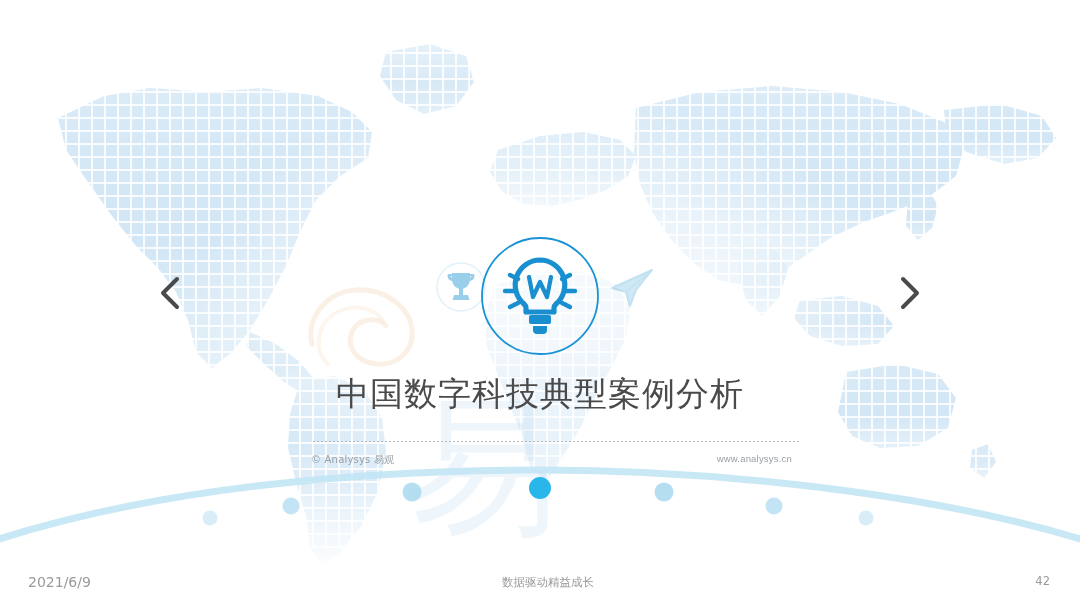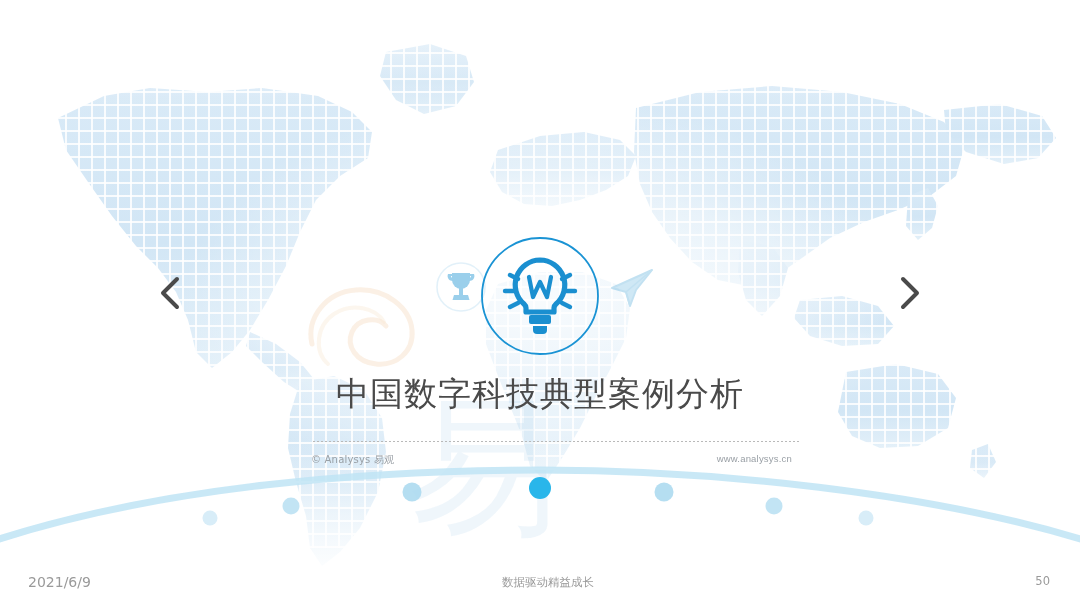--- a/index.html
+++ b/index.html
@@ -262,15 +262,15 @@
             <circle cx="774" cy="506" r="8.5" fill="#a8d8ef" opacity="0.7"></circle>
             <circle cx="866" cy="518" r="7.5" fill="#a8d8ef" opacity="0.45"></circle>
           </g>
       </svg>
     </div>
   </div>
 
   <div class="footer">
     <div class="footer-date">2021/6/9</div>
     <div class="footer-center">数据驱动精益成长</div>
-    <div class="footer-page">50</div>
+    <div class="footer-page">42</div>
   </div>
 </div>
 
 </body></html>

